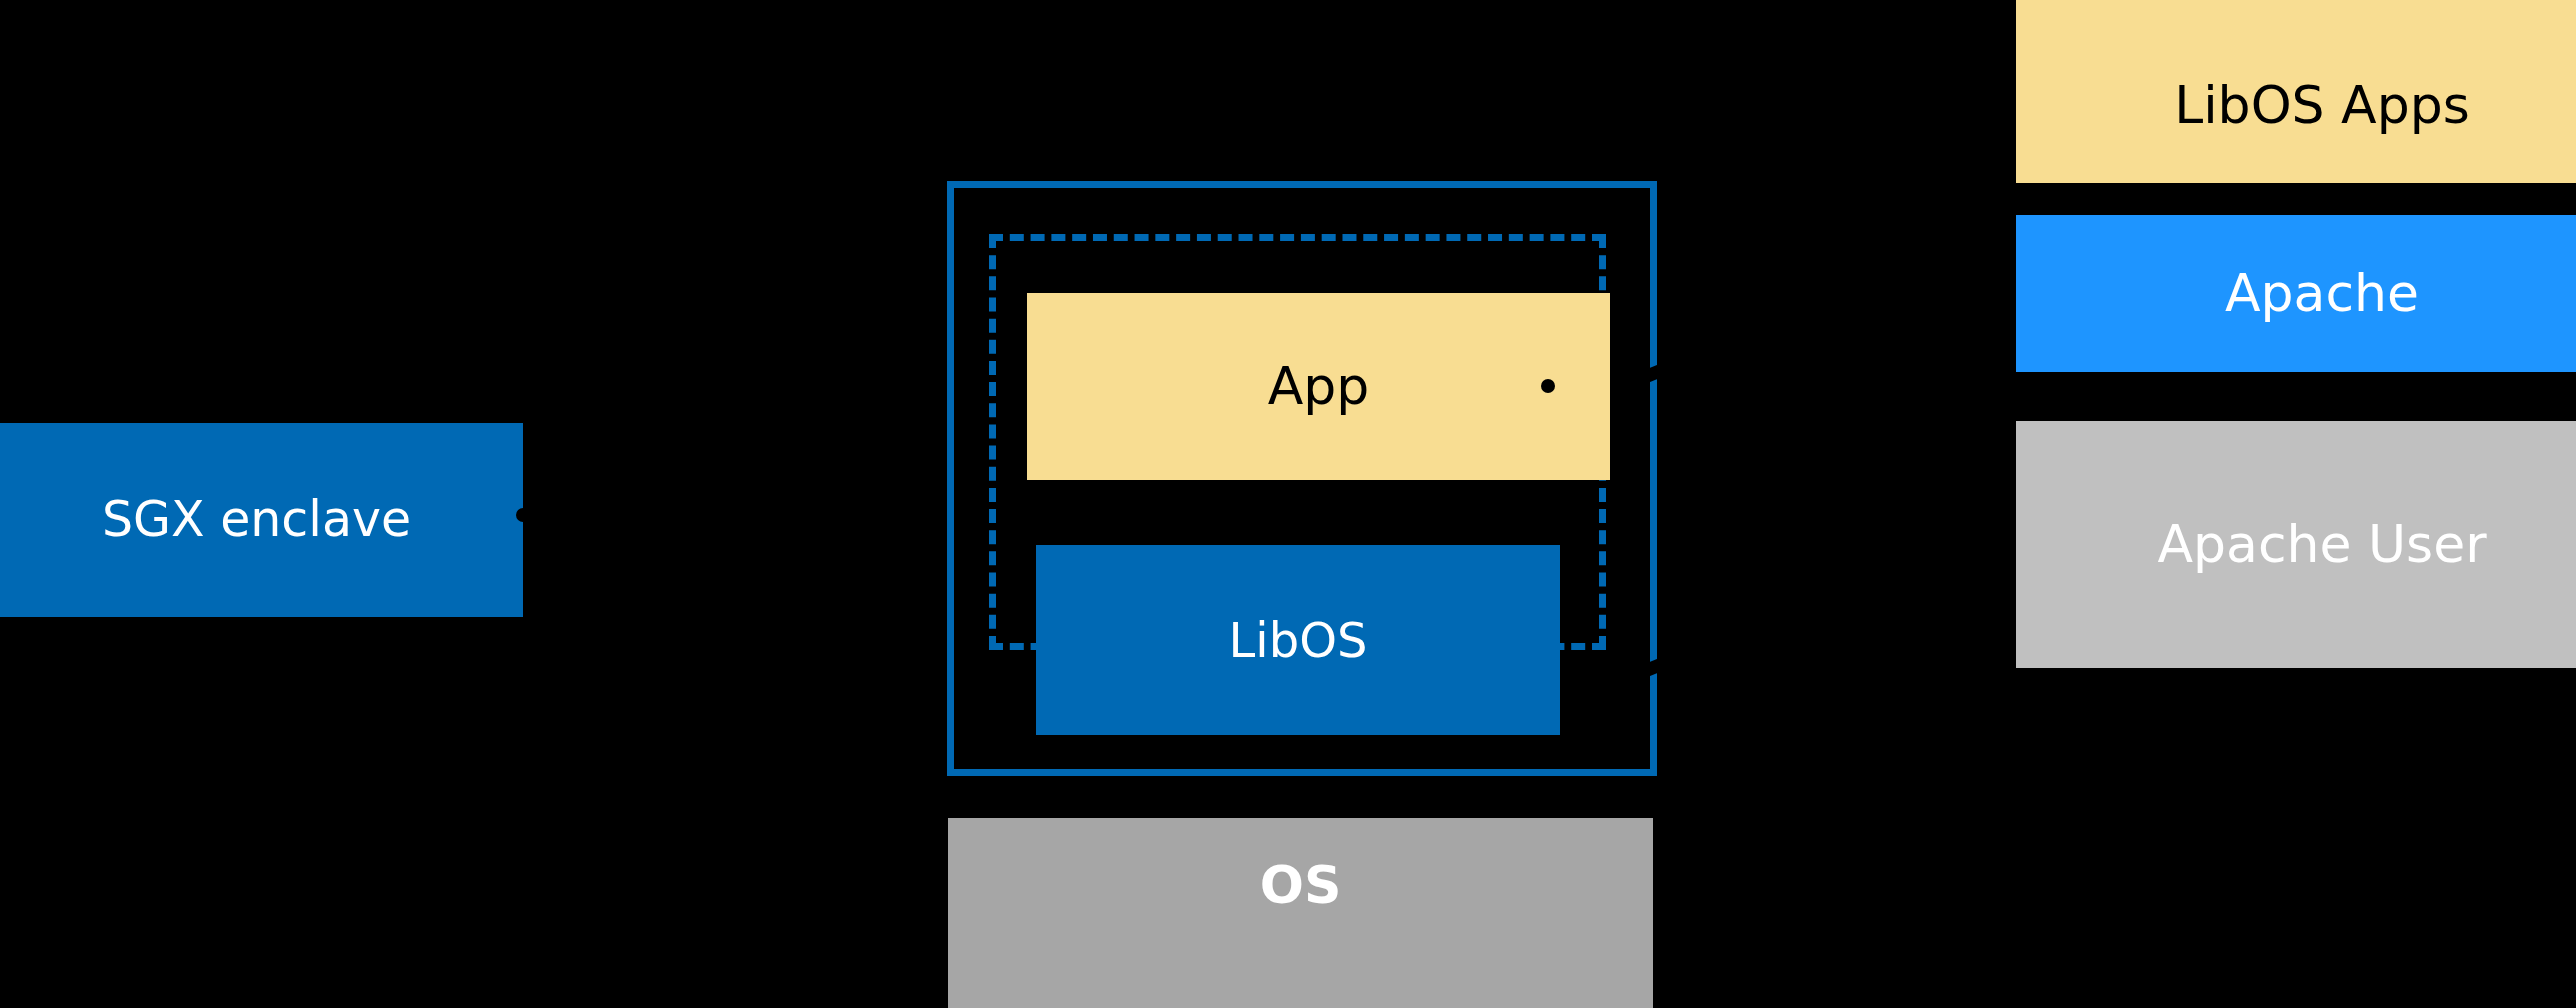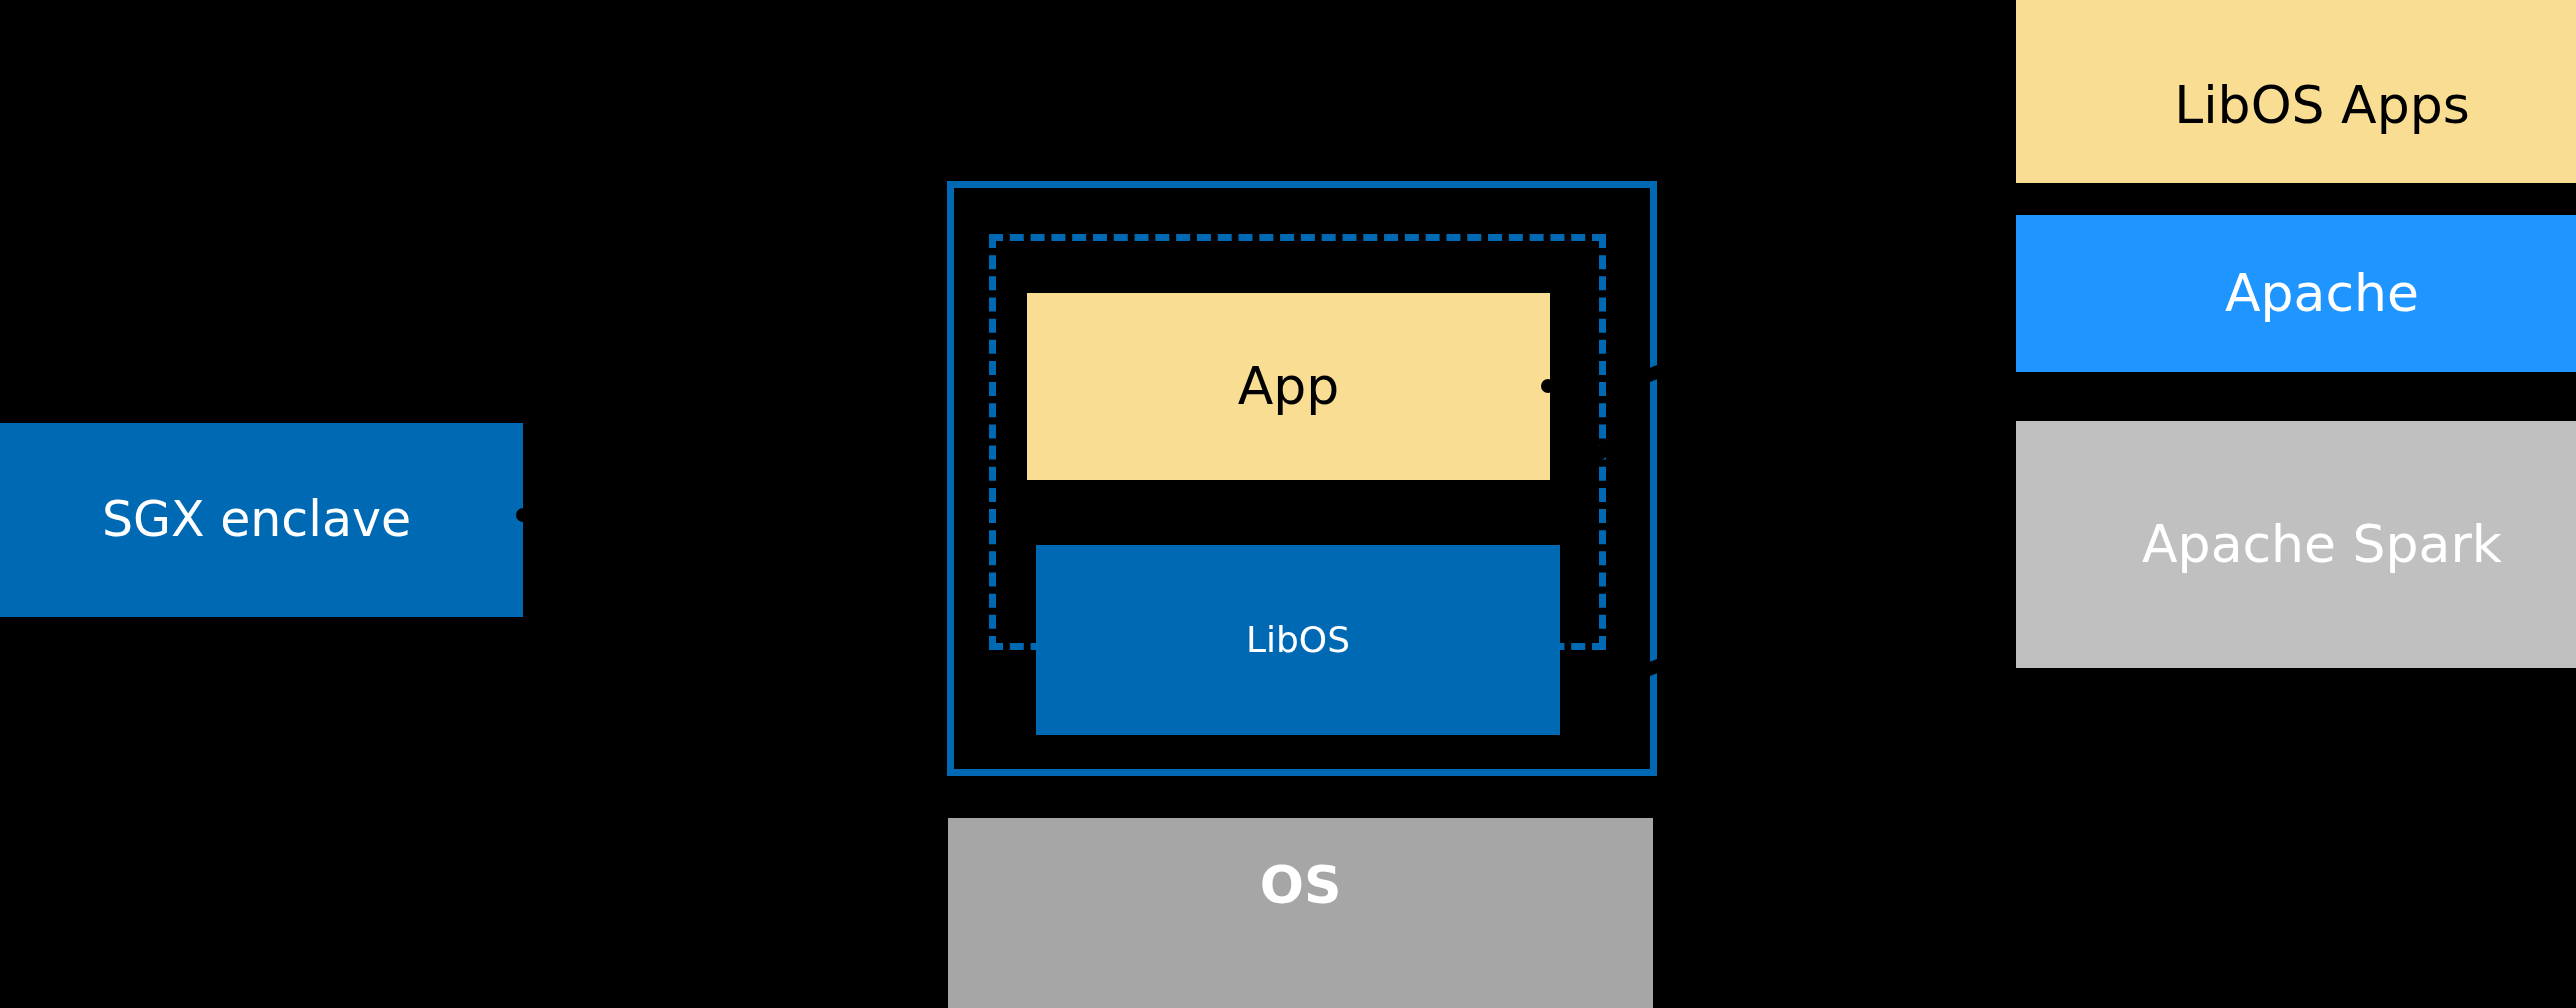--- a/index.html
+++ b/index.html
@@ -51,34 +51,34 @@
     left: 989px;
     top: 234px;
     width: 617px;
     height: 416px;
     border: 7.5px dashed #0069b4;
     background: transparent;
   }
   #app-box {
     left: 1027px;
     top: 293px;
-    width: 523px;
+    width: 583px;
     height: 187px;
     background: #f8dd92;
     color: #000000;
     font-size: 52px;
   }
   #libos-box {
     left: 1036px;
     top: 545px;
     width: 524px;
     height: 190px;
     background: #0069b4;
     color: #ffffff;
-    font-size: 36px;
+    font-size: 48px;
   }
   #os-box {
     left: 948px;
     top: 818px;
     width: 705px;
     height: 225px;
     background: #a6a6a6;
     color: #ffffff;
     font-size: 52px;
     font-weight: bold;
@@ -174,17 +174,17 @@
     <span>OS</span>
   </div>
 
   <div class="box" id="user-apps-box">
     <span>LibOS Apps</span>
   </div>
   <div class="box" id="bigdl-box">
     <span>Apache</span>
   </div>
   <div class="box" id="apache-spark-box">
-    <span>Apache Spark</span>
+    <span>Apache User</span>
   </div>
 
 </div>
 
 
 </body></html>

